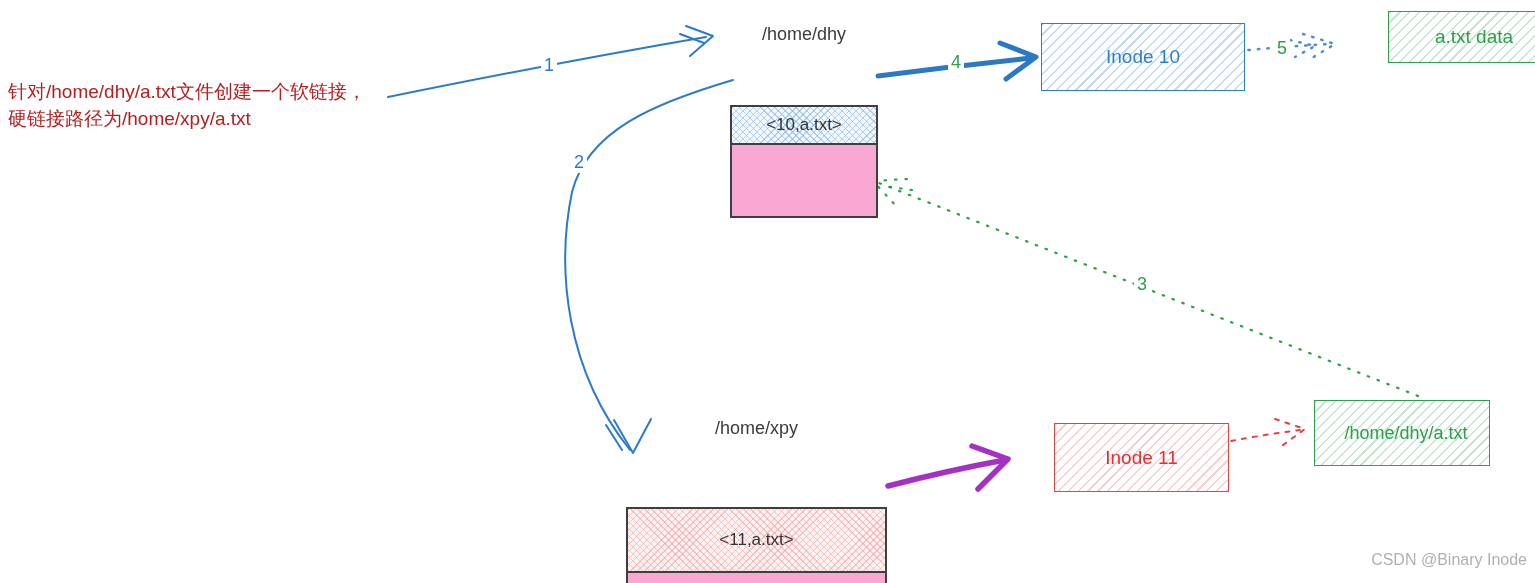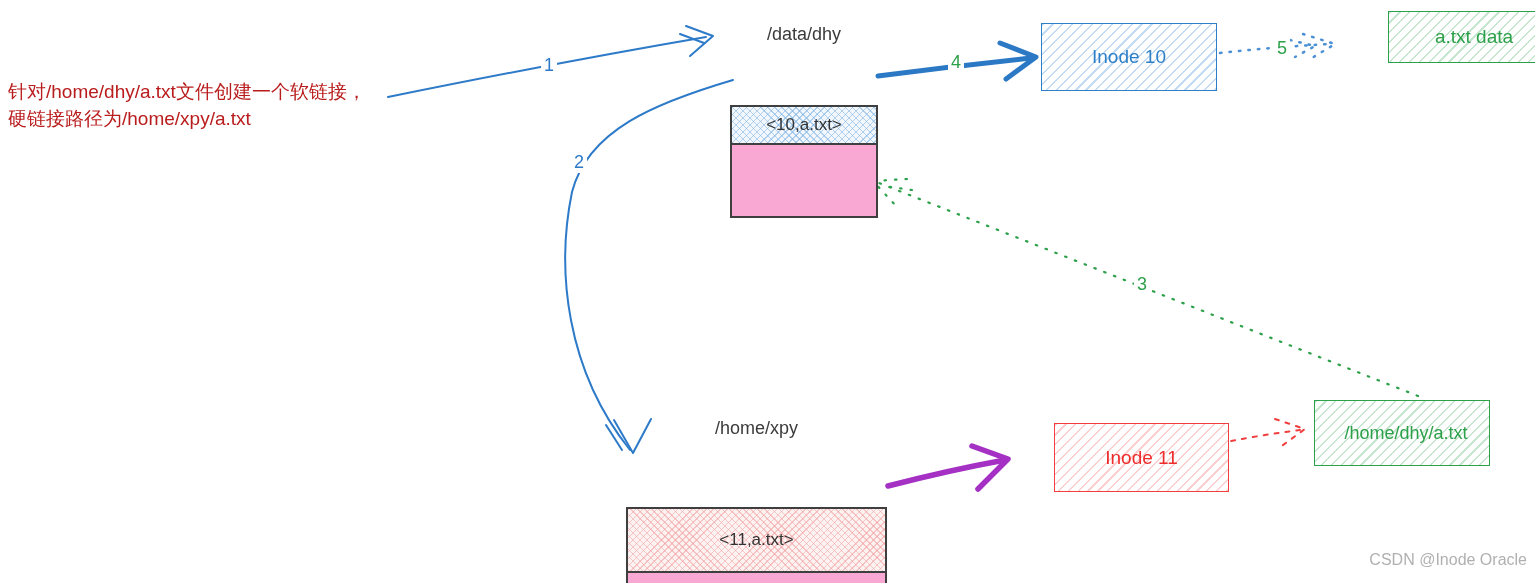--- a/index.html
+++ b/index.html
@@ -104,41 +104,41 @@
       <path d="M907,179 L873,181 L897,207"></path>
       <path d="M912,190 L884,186"></path>
     </g>
   </svg>
 
   <div class="abs note">
     <div>针对/home/dhy/a.txt文件创建一个软链接，</div>
     <div>硬链接路径为/home/xpy/a.txt</div>
   </div>
 
-  <div class="abs dir-title" style="left:730px;top:24px;width:148px;">/data/dhy</div>
+  <div class="abs dir-title" style="left:730px;top:24px;width:148px;">/home/dhy</div>
   <div class="abs dir-table" style="left:730px;top:57px;width:148px;height:113px;">
     <div class="dir-entry hatch-x-blue" style="height:38px;">&lt;10,a.txt&gt;</div>
     <div></div>
   </div>
 
   <div class="abs dir-title" style="left:626px;top:418px;width:261px;">/home/xpy</div>
   <div class="abs dir-table" style="left:626px;top:459px;width:261px;height:113px;">
     <div class="dir-entry hatch-x-pink" style="height:64px;">&lt;11,a.txt&gt;</div>
     <div></div>
   </div>
 
-  <div class="abs hbox hbox-blue" style="left:1041px;top:23px;width:176px;height:68px;">Inode 10</div>
+  <div class="abs hbox hbox-blue" style="left:1041px;top:23px;width:204px;height:68px;">Inode 10</div>
 
   <div class="abs hbox hbox-green" style="left:1388px;top:11px;width:172px;height:52px;">a.txt data</div>
 
   <div class="abs hbox hbox-red" style="left:1011px;top:423px;width:175px;height:69px;">Inode 11</div>
 
   <div class="abs hbox hbox-green" style="left:1314px;top:400px;width:176px;height:66px;font-size:18px;padding-left:8px;">/home/dhy/a.txt</div>
 
   <div class="abs step step-blue" style="left:541px;top:55px;">1</div>
   <div class="abs step step-blue" style="left:571px;top:152px;">2</div>
   <div class="abs step step-green" style="left:1134px;top:274px;">3</div>
   <div class="abs step step-green" style="left:948px;top:52px;">4</div>
   <div class="abs step step-green" style="left:1274px;top:38px;">5</div>
 
-  <div class="abs watermark" style="right:8px;top:551px;">CSDN @Inode Oracle</div>
+  <div class="abs watermark" style="right:8px;top:551px;">CSDN @Binary Inode</div>
 
 </div>
 
 </body></html>

